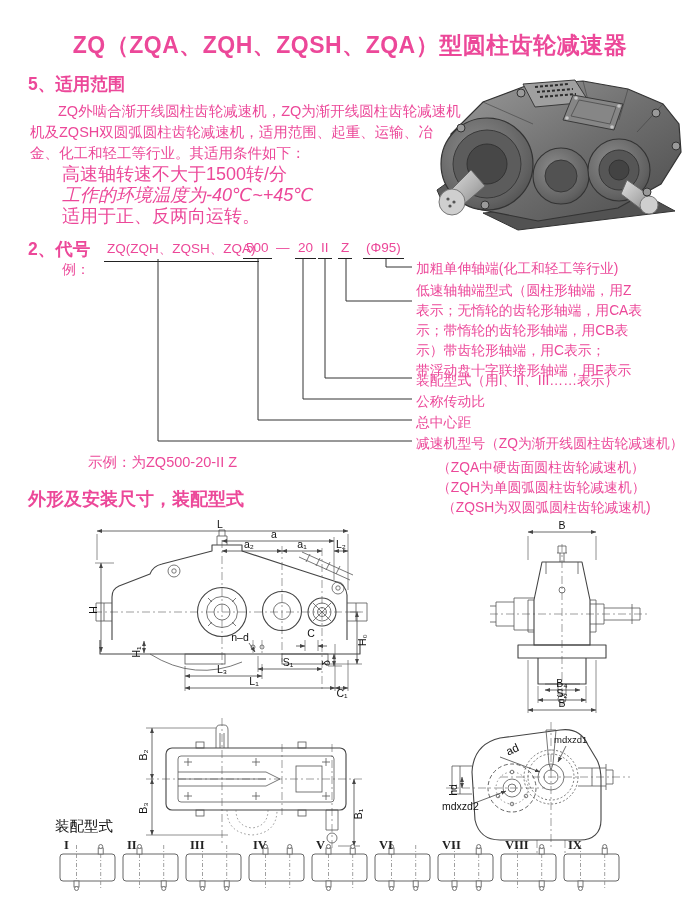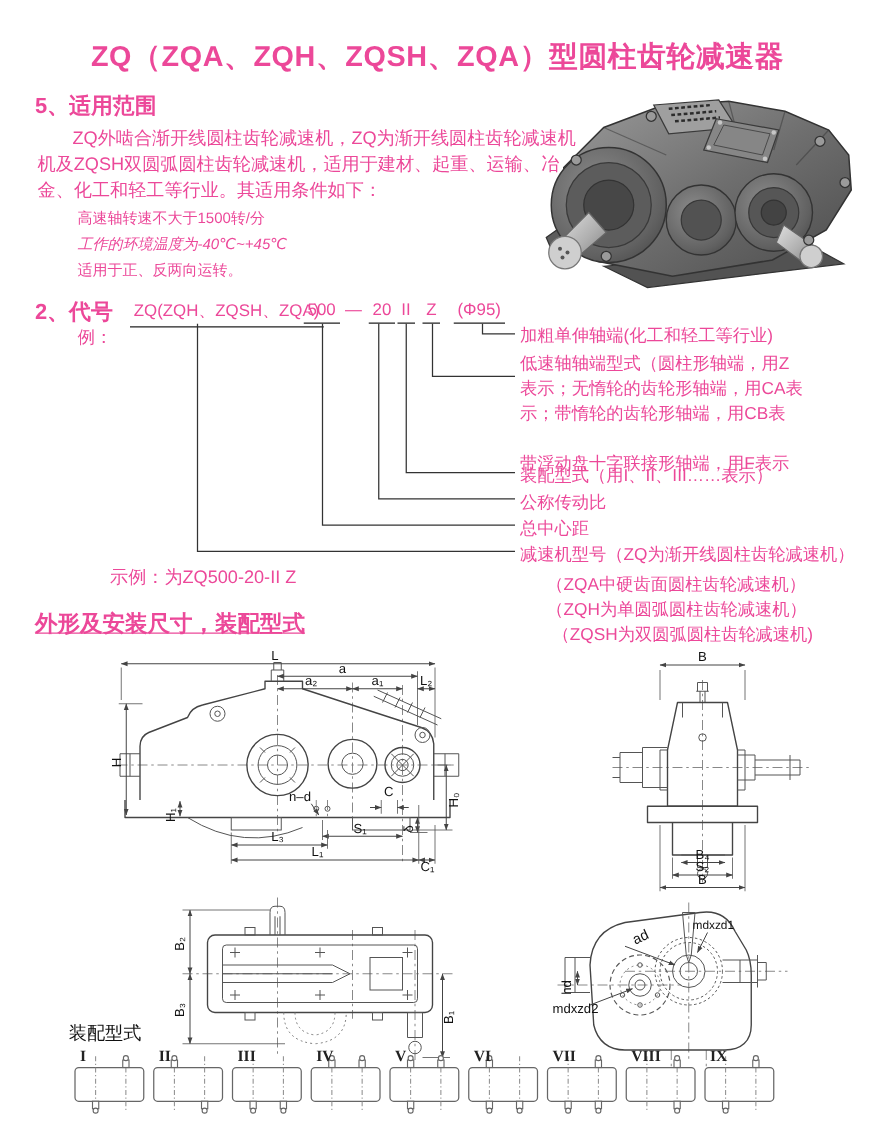--- a/index.html
+++ b/index.html
@@ -2,21 +2,21 @@
 <html><head>
 <meta charset="utf-8">
 <style>
   html,body{margin:0;padding:0;background:#e8e8e8;}
   .page{position:relative;width:700px;height:905px;background:#ffffff;overflow:hidden;
         font-family:"Liberation Sans","DejaVu Sans",sans-serif;color:#ec4899;}
   .abs{position:absolute;}
   .title{left:0;right:0;top:30px;text-align:center;font-size:23px;font-weight:bold;letter-spacing:.5px;}
   .h2{font-size:17.5px;font-weight:bold;}
   .body-line{font-size:14.5px;line-height:20.5px;white-space:nowrap;}
-  .cond{font-size:12px;line-height:20.5px;white-space:nowrap;}
+  .cond{font-size:18px;line-height:20.5px;white-space:nowrap;}
   .fpart{top:240px;font-size:13.5px;border-bottom:1.3px solid #222;padding:0 3px 3px 3px;white-space:nowrap;}
   .fdash{top:240px;font-size:13.5px;padding-bottom:3px;}
   .callout{font-size:13.8px;line-height:20px;white-space:nowrap;}
   svg{display:block;}
   .ol{stroke:#444;stroke-width:1.1;fill:none;stroke-linejoin:round;}
   .ol2{stroke:#555;stroke-width:0.8;fill:none;}
   .cl{stroke:#777;stroke-width:0.7;fill:none;stroke-dasharray:8 3 2 3;}
   .dot{stroke:#777;stroke-width:0.8;fill:none;stroke-dasharray:1.5 2.5;}
   .gd{stroke:#555;stroke-width:0.9;fill:none;stroke-dasharray:4 2.5;}
   .gd2{stroke:#555;stroke-width:0.8;fill:none;stroke-dasharray:2 2;}
@@ -29,21 +29,21 @@
 </head>
 <body>
 
 <div class="page">
 
   <div class="abs title">ZQ（ZQA、ZQH、ZQSH、ZQA）型圆柱齿轮减速器</div>
 
   <div class="abs h2" style="left:28px;top:72px;">5、适用范围</div>
 
   <div class="abs body-line" style="left:58px;top:101px;">ZQ外啮合渐开线圆柱齿轮减速机，ZQ为渐开线圆柱齿轮减速机</div>
-  <div class="abs body-line" style="left:30px;top:122px;">机及ZQSH双圆弧圆柱齿轮减速机，适用于建材、起重、运输、冶</div>
+  <div class="abs body-line" style="left:30px;top:122px;">机及ZQSH双圆弧圆柱齿轮减速机，适用范围、起重、运输、冶</div>
   <div class="abs body-line" style="left:30px;top:143px;">金、化工和轻工等行业。其适用条件如下：</div>
   <div class="abs cond" style="left:62px;top:164px;">高速轴转速不大于1500转/分</div>
   <div class="abs cond" style="left:62px;top:185px;font-style:italic;">工作的环境温度为-40℃~+45℃</div>
   <div class="abs cond" style="left:62px;top:206px;">适用于正、反两向运转。</div>
 
   <svg class="abs" style="left:423px;top:72px;" width="277" height="162" viewBox="0 0 277 162">
     <defs>
       <linearGradient id="gbody" x1="0" y1="0" x2="1" y2="1">
         <stop offset="0" stop-color="#9a9a9a"></stop>
           <stop offset="0.5" stop-color="#6f6f6f"></stop>
@@ -120,32 +120,33 @@
     <path class="conn" d="M325,259 V378 H412"></path>
     <path class="conn" d="M303,259 V399 H412"></path>
     <path class="conn" d="M258,259 V420 H412"></path>
     <path class="conn" d="M158,259 V441 H412"></path>
   </svg>
 
   <div class="abs callout" style="left:416px;top:259px;">加粗单伸轴端(化工和轻工等行业)</div>
   <div class="abs callout" style="left:416px;top:281px;">低速轴轴端型式（圆柱形轴端，用Z</div>
   <div class="abs callout" style="left:416px;top:301px;">表示；无惰轮的齿轮形轴端，用CA表</div>
   <div class="abs callout" style="left:416px;top:321px;">示；带惰轮的齿轮形轴端，用CB表</div>
+  <div class="abs callout" style="left:416px;top:341px;">示）带齿轮形轴端，用C表示；</div>
   <div class="abs callout" style="left:416px;top:361px;">带浮动盘十字联接形轴端，用F表示</div>
   <div class="abs callout" style="left:416px;top:371px;">装配型式（用I、II、III……表示）</div>
   <div class="abs callout" style="left:416px;top:392px;">公称传动比</div>
   <div class="abs callout" style="left:416px;top:413px;text-align:center;">总中心距</div>
   <div class="abs callout" style="left:416px;top:434px;">减速机型号（ZQ为渐开线圆柱齿轮减速机）</div>
   <div class="abs callout" style="left:437px;top:458px;">（ZQA中硬齿面圆柱齿轮减速机）</div>
   <div class="abs callout" style="left:442px;top:498px;">（ZQSH为双圆弧圆柱齿轮减速机)</div>
   <div class="abs callout" style="left:437px;top:478px;">（ZQH为单圆弧圆柱齿轮减速机）</div>
 
   <div class="abs body-line" style="left:88px;top:452px;">示例：为ZQ500-20-II  Z</div>
 
-  <div class="abs h2" style="left:28px;top:487px;font-size:18px;text-decoration:underline;">外形及安装尺寸，装配型式</div>
+  <div class="abs h2" style="left:28px;top:487px;font-size:18px;">外形及安装尺寸，装配型式</div>
 
   <svg id="drawings" class="abs" style="left:0;top:515px;" width="700" height="390" viewBox="0 515 700 390">
     <defs>
       <marker id="arr" viewBox="0 0 10 10" refX="9" refY="5" markerWidth="7" markerHeight="7" orient="auto-start-reverse">
         <path d="M0,1.5 L9.5,5 L0,8.5 Z" fill="#444"></path>
       </marker>
     </defs>
 
     <g>
       <line class="cl" x1="94" y1="612" x2="364" y2="612"></line>

